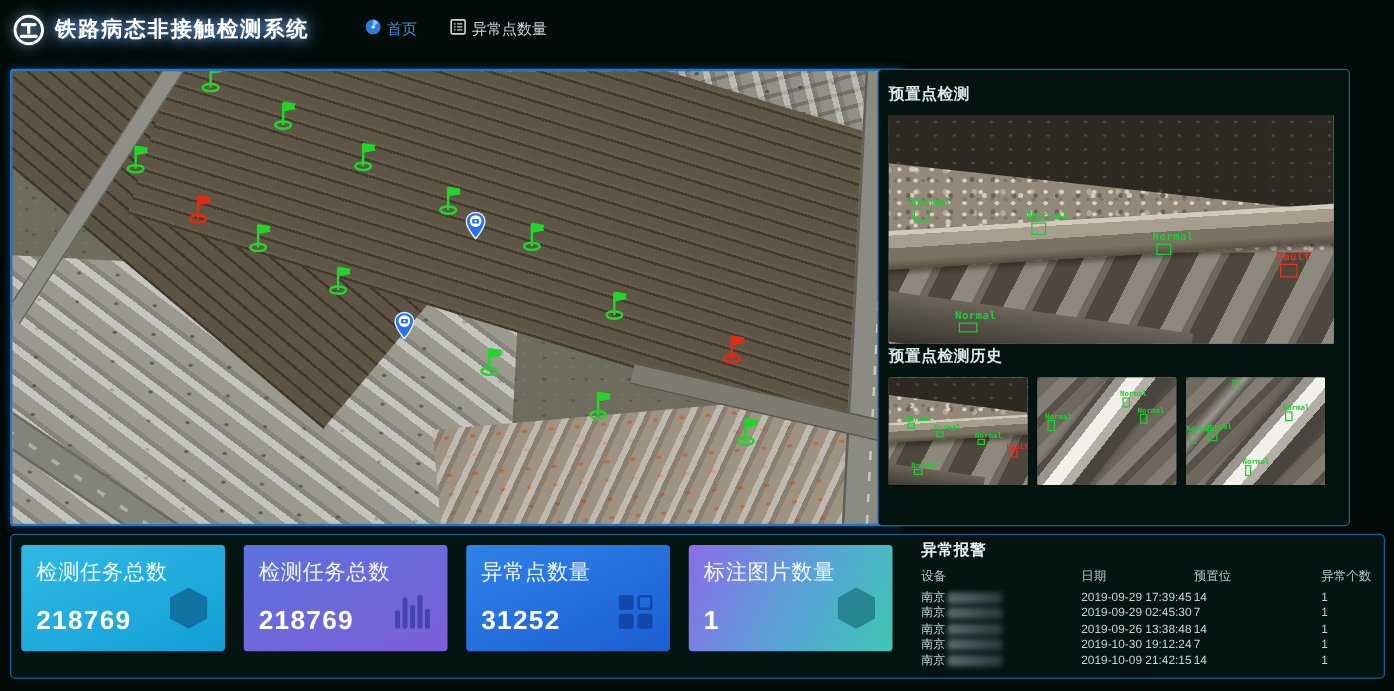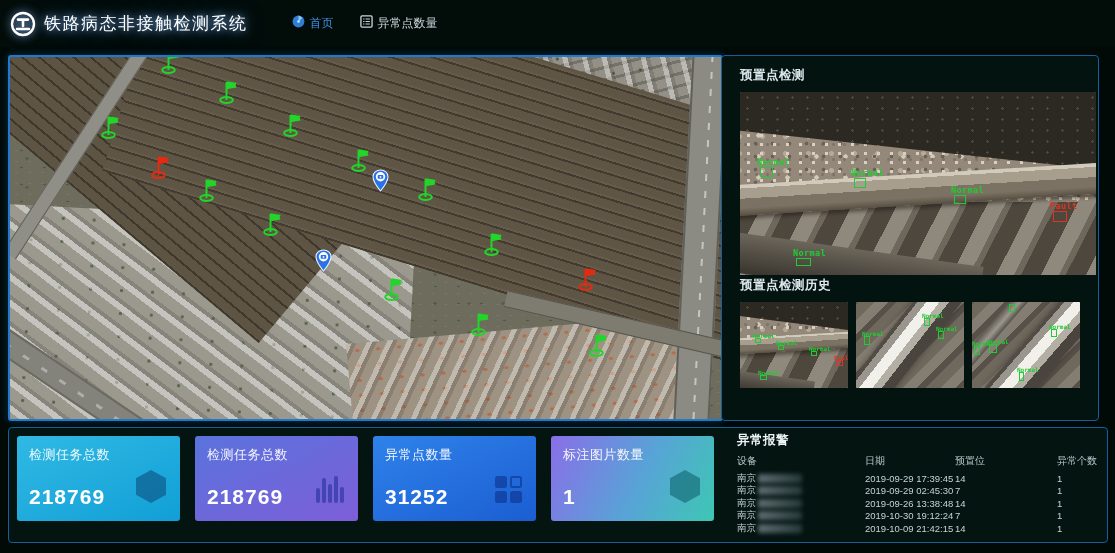--- a/index.html
+++ b/index.html
@@ -9,32 +9,32 @@
     --txt:#d7e3ea;
   }
   *{box-sizing:border-box;margin:0;padding:0}
   html,body{width:1115px;height:553px;overflow:hidden}
   body{background:var(--bg);font-family:"Liberation Sans",sans-serif;color:var(--txt);position:relative}
 
   
   .hdr{height:47px;display:flex;align-items:center;padding:0 10px;background:#020c09}
   .brand{display:flex;align-items:center;gap:8px}
   .logo{width:26px;height:26px;flex:0 0 auto;filter:drop-shadow(0 0 5px rgba(140,190,255,.9))}
-  .title{font-size:17px;font-weight:400;color:#fff;letter-spacing:1.5px;
+  .title{font-size:17px;font-weight:700;color:#fff;letter-spacing:1.5px;
          text-shadow:0 0 9px rgba(140,190,255,.95),0 0 20px rgba(90,150,255,.55)}
   .nav{display:flex;align-items:center;gap:26px;margin-left:44px}
   .nav a{display:flex;align-items:flex-start;gap:5px;font-size:12px;color:#ccd6dc;text-decoration:none;cursor:pointer}
   .nav a.active{color:var(--accent)}
 
   
   .mapwrap{position:absolute;left:8px;top:55px;width:715px;height:366px;
            border:2px solid var(--border-bright);border-radius:3px;background:#55584c;overflow:hidden;
            box-shadow:0 0 8px rgba(30,120,210,.35)}
-  .rpanel{position:absolute;left:721px;top:55px;width:378px;height:366px;
-          border:1px solid var(--border);border-radius:4px;background:var(--panel);padding:9px 18px}
+  .rpanel{position:absolute;left:702px;top:55px;width:378px;height:366px;
+          border:1px solid var(--border);border-radius:4px;background:var(--panel);padding:9px 8px}
   .bpanel{position:absolute;left:8px;top:427px;width:1100px;height:116px;
           border:1px solid var(--border);border-radius:4px;background:var(--panel2)}
 
   
   .scene{position:absolute;inset:0;background:#6e6c5c}
   .scene>div{position:absolute}
   .veg{inset:0;opacity:.75;background-image:
      radial-gradient(#49523a 1.2px,transparent 1.4px),
      radial-gradient(#7d7a67 1px,transparent 1.2px),
      radial-gradient(#585747 1.6px,transparent 1.8px);
@@ -112,21 +112,21 @@
   .det.fault{border-color:var(--red)}
   .det>span{position:absolute;bottom:calc(100% + 1px);left:-4px;font-size:8.5px;font-weight:700;
      color:var(--green);letter-spacing:.4px;white-space:nowrap;font-family:"DejaVu Sans Mono",monospace}
   .det.fault>span{color:var(--red)}
   .thumb .det{border-width:1px}
   .thumb .det>span{font-size:6px;letter-spacing:0;left:-3px;bottom:100%}
 
   
   .cards{position:absolute;left:8px;top:8px;display:flex;gap:15px}
   .card{width:163px;height:85px;border-radius:3px;position:relative;padding:10px 12px;overflow:hidden}
-  .card .lb{font-size:13px;color:rgba(255,255,255,.93);letter-spacing:.5px}
+  .card .lb{font-size:17px;color:rgba(255,255,255,.93);letter-spacing:.5px}
   .card .val{position:absolute;left:12px;bottom:12px;font-size:21px;font-weight:700;color:#fff;letter-spacing:1px}
   .card .ico{position:absolute;right:14px;bottom:18px}
   .g-cyan{background:linear-gradient(155deg,#30b9e4 0%,#119fd6 100%)}
   .g-indigo{background:linear-gradient(155deg,#5a73dd 0%,#7d5ed8 100%)}
   .g-blue{background:linear-gradient(155deg,#2f82ea 0%,#1b5ed2 100%)}
   .g-pteal{background:linear-gradient(115deg,#8a6ee8 0%,#57a4d6 55%,#3ec7b4 100%)}
   .ic-hex{width:30px;height:33px;clip-path:polygon(50% 0,100% 25%,100% 75%,50% 100%,0 75%,0 25%);
      background:rgba(8,62,108,.5)}
   .g-pteal .ic-hex{background:rgba(10,92,102,.55)}
   .ic-bars{display:flex;align-items:flex-end;gap:2px;height:27px}

